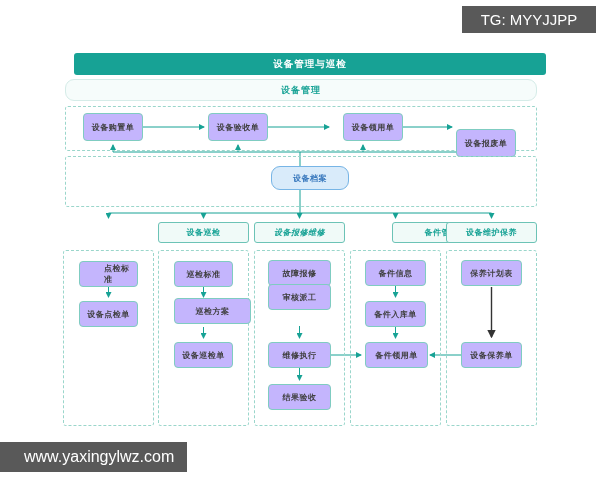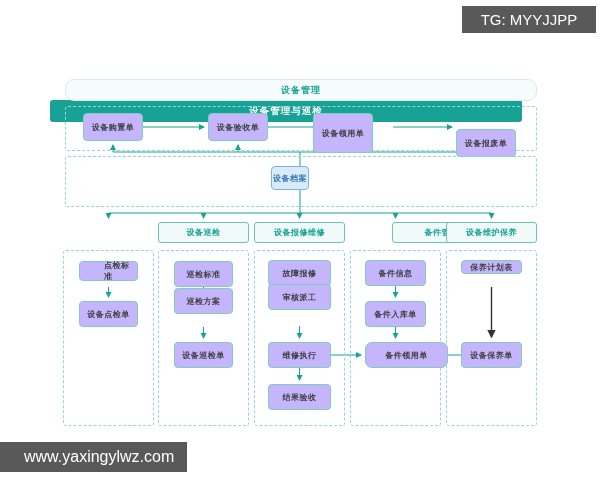--- a/index.html
+++ b/index.html
@@ -19,23 +19,23 @@
     --watermark-bg:#595959;
   }
   *{margin:0;padding:0;box-sizing:border-box;}
   html,body{background:#fff;}
   .page{
     position:relative;width:600px;height:480px;background:#ffffff;overflow:hidden;
     font-family:"DejaVu Sans","Liberation Sans",sans-serif;
   }
   .abs{position:absolute;}
   .titlebar{
-    left:50px;top:53px;width:472px;height:22px;background:var(--teal);
+    left:74px;top:53px;width:472px;height:22px;background:var(--teal);
     border-radius:3px;color:#ffffff;font-size:9.5px;font-weight:bold;
-    display:flex;align-items:center;justify-content:center;letter-spacing:1px;margin-top:47px;
+    display:flex;align-items:center;justify-content:center;letter-spacing:1px;
   }
   .subtitlebar{
     left:65px;top:79px;width:472px;height:22px;background:var(--subtitle-bg);
     border:1px solid var(--subtitle-border);border-radius:9px;color:var(--section-text);
     font-size:9px;font-weight:bold;display:flex;align-items:center;justify-content:center;letter-spacing:1px;
   }
   .dashedbox{
     border:1px dashed var(--dashed-border);border-radius:3px;background:transparent;
   }
   .node{
@@ -116,52 +116,52 @@
 
     <line class="blk" x1="491.5" y1="287" x2="491.5" y2="337" marker-end="url(#arrow-black)"></line>
   </svg>
 
   <div class="abs titlebar">设备管理与巡检</div>
   <div class="abs subtitlebar">设备管理</div>
 
   <div class="abs dashedbox" style="left:65px;top:106px;width:472px;height:45px;"></div>
   <div class="abs node" style="left:83px;top:113px;width:60px;height:28px;">设备购置单</div>
   <div class="abs node" style="left:208px;top:113px;width:60px;height:28px;">设备验收单</div>
-  <div class="abs node" style="left:313px;top:113px;width:60px;height:40px;">设备领用单</div>
+  <div class="abs node" style="left:343px;top:113px;width:60px;height:28px;">设备领用单</div>
   <div class="abs node" style="left:456px;top:113px;width:60px;height:28px;margin-top:16px;">设备报废单</div>
 
   <div class="abs dashedbox" style="left:65px;top:156px;width:472px;height:51px;"></div>
-  <div class="abs node archive" style="left:271px;top:166px;width:38px;height:24px;">设备档案</div>
+  <div class="abs node archive" style="left:271px;top:166px;width:78px;height:24px;border-radius:9px;">设备档案</div>
 
   <div class="abs section-header" style="left:158px;top:222px;width:91px;height:21px;">设备巡检</div>
-  <div class="abs section-header" style="left:254px;top:222px;width:91px;height:21px;">设备报修维修</div>
+  <div class="abs section-header" style="left:254px;top:222px;width:91px;height:21px;font-style:italic;">设备报修维修</div>
   <div class="abs section-header" style="left:364px;top:222px;width:99px;height:21px;margin-left:28px;">备件管理</div>
   <div class="abs section-header" style="left:446px;top:222px;width:91px;height:21px;">设备维护保养</div>
 
   <div class="abs dashedbox" style="left:63px;top:250px;width:91px;height:176px;"></div>
   <div class="abs dashedbox" style="left:158px;top:250px;width:91px;height:176px;"></div>
   <div class="abs dashedbox" style="left:254px;top:250px;width:91px;height:176px;"></div>
   <div class="abs dashedbox" style="left:350px;top:250px;width:91px;height:176px;"></div>
   <div class="abs dashedbox" style="left:446px;top:250px;width:91px;height:176px;"></div>
 
-  <div class="abs node" style="left:79px;top:261px;width:59px;height:20px;padding-left:24px;">点检标准</div>
+  <div class="abs node" style="left:79px;top:261px;width:59px;height:26px;padding-left:24px;">点检标准</div>
   <div class="abs node" style="left:79px;top:301px;width:59px;height:26px;">设备点检单</div>
 
   <div class="abs node" style="left:174px;top:261px;width:59px;height:26px;">巡检标准</div>
-  <div class="abs node" style="left:174px;top:288px;width:59px;height:26px;">巡检方案</div>
+  <div class="abs node" style="left:174px;top:298px;width:77px;height:26px;">巡检方案</div>
   <div class="abs node" style="left:174px;top:342px;width:59px;height:26px;">设备巡检单</div>
 
   <div class="abs node" style="left:268px;top:260px;width:63px;height:26px;text-align:right;">故障报修</div>
   <div class="abs node" style="left:268px;top:284px;width:63px;height:26px;">审核派工</div>
   <div class="abs node" style="left:268px;top:342px;width:63px;height:26px;">维修执行</div>
   <div class="abs node" style="left:268px;top:384px;width:63px;height:26px;">结果验收</div>
 
   <div class="abs node" style="left:365px;top:260px;width:61px;height:26px;">备件信息</div>
   <div class="abs node" style="left:365px;top:301px;width:61px;height:26px;">备件入库单</div>
-  <div class="abs node" style="left:365px;top:342px;width:83px;height:26px;border-radius:7px;">备件领用单</div>
+  <div class="abs node" style="left:365px;top:342px;width:63px;height:26px;">备件领用单</div>
 
-  <div class="abs node" style="left:461px;top:260px;width:61px;height:14px;">保养计划表</div>
+  <div class="abs node" style="left:461px;top:260px;width:61px;height:26px;">保养计划表</div>
   <div class="abs node" style="left:461px;top:342px;width:61px;height:26px;">设备保养单</div>
 
   <div class="abs watermark wm-top">TG: MYYJJPP</div>
   <div class="abs watermark wm-bottom">www.yaxingylwz.com</div>
 
 </div>
 
 </body></html>

